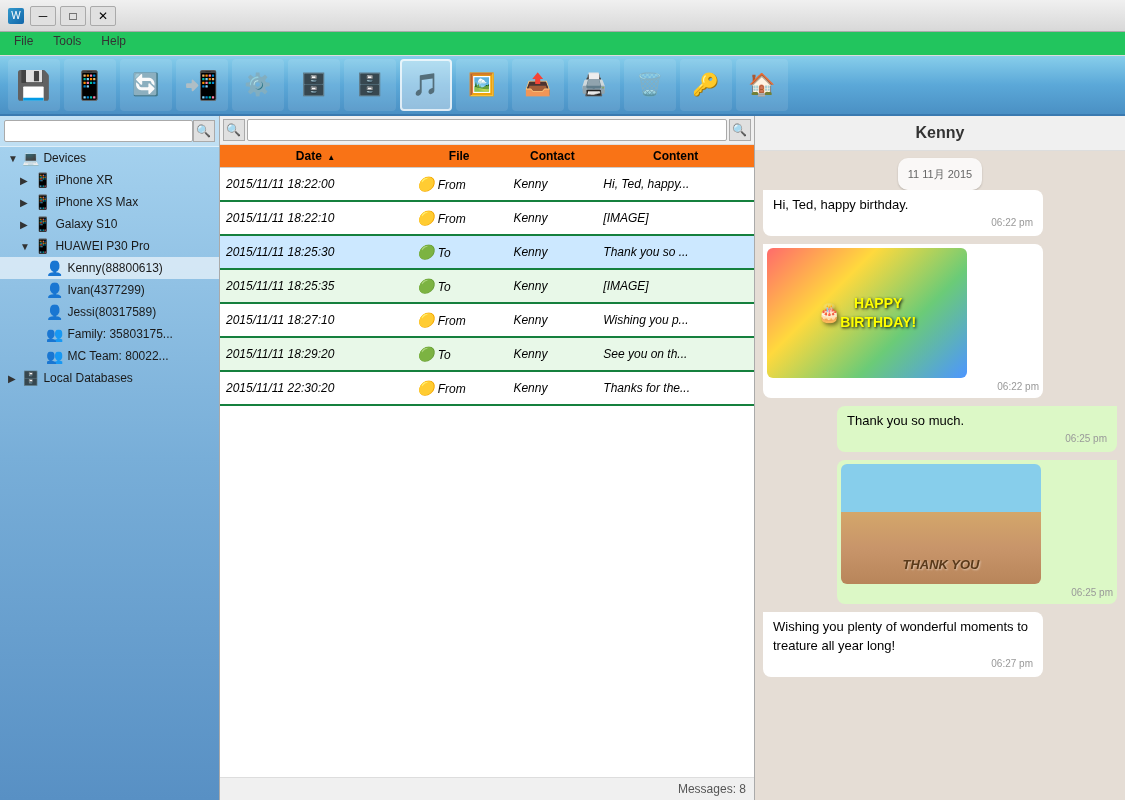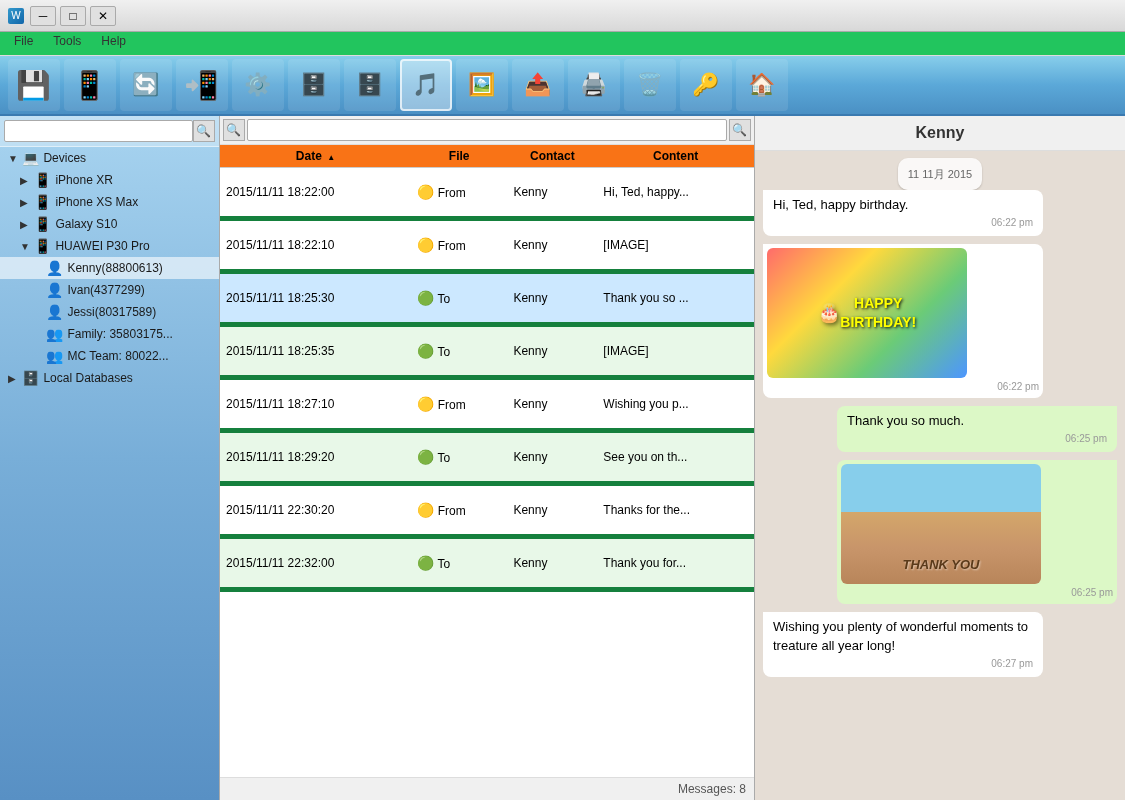--- a/index.html
+++ b/index.html
@@ -163,23 +163,24 @@
       border-bottom: 1px solid #ccc;
       padding: 4px 6px;
       text-align: center;
       font-size: 12px;
       font-weight: 600;
       position: sticky;
       top: 0;
       z-index: 1;
     }
     .msg-table td {
-      padding: 16px 6px;
-      border-bottom: 5px solid #15803d;
+      padding: 8px 6px;
+      border-bottom: 2px solid #15803d;
       font-size: 12px;
+      font-style: italic;
     }
     .msg-table tr.selected { background: #cce8ff; }
     .msg-table tr.highlighted { background: #e8f8e8; }
     .sort-arrow { font-size: 8px; margin-left: 2px; }
 
     .msg-footer {
       padding: 4px 8px;
       background: #f0f0f0;
       border-top: 1px solid #ddd;
       text-align: right;
@@ -499,26 +500,20 @@
       <td><span style="font-size:14px;">🟢</span> To</td>
       <td>Kenny</td>
       <td>See you on th...</td>
     </tr>
             <tr>
       <td>2015/11/11 22:30:20</td>
       <td><span style="font-size:14px;">🟡</span> From</td>
       <td>Kenny</td>
       <td>Thanks for the...</td>
     </tr>
-            <tr class="highlighted">
-      <td>2015/11/11 22:32:00</td>
-      <td><span style="font-size:14px;">🟢</span> To</td>
-      <td>Kenny</td>
-      <td>Thank you for...</td>
-    </tr>
           </tbody>
       </table>
     </div>
 
     <div class="msg-footer">
       <span>Messages: 8</span>
     </div>
   </div>
 
   <div class="chat-panel">

